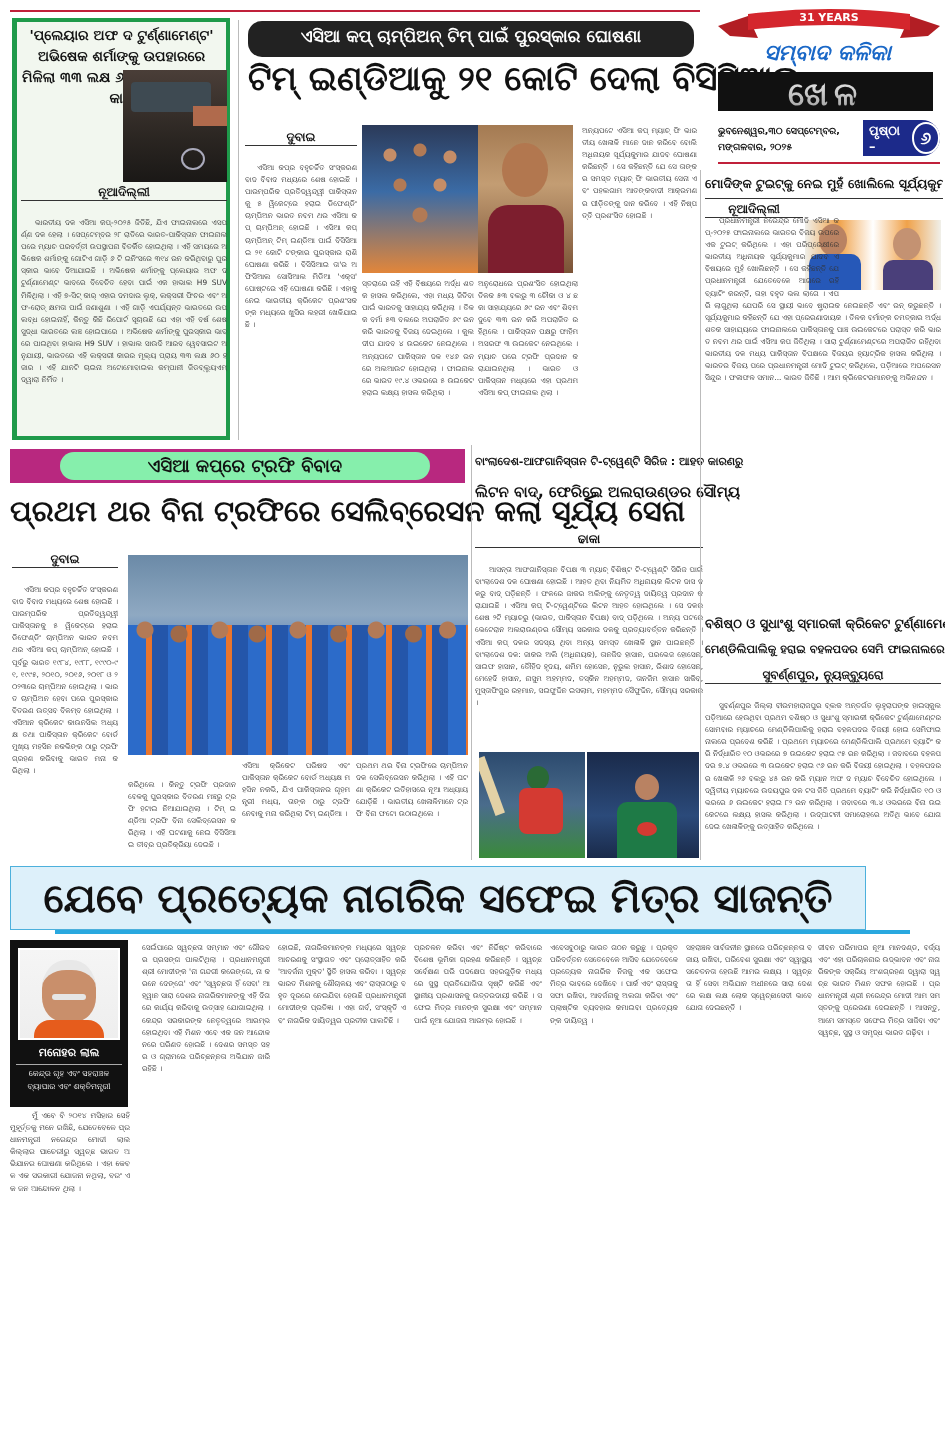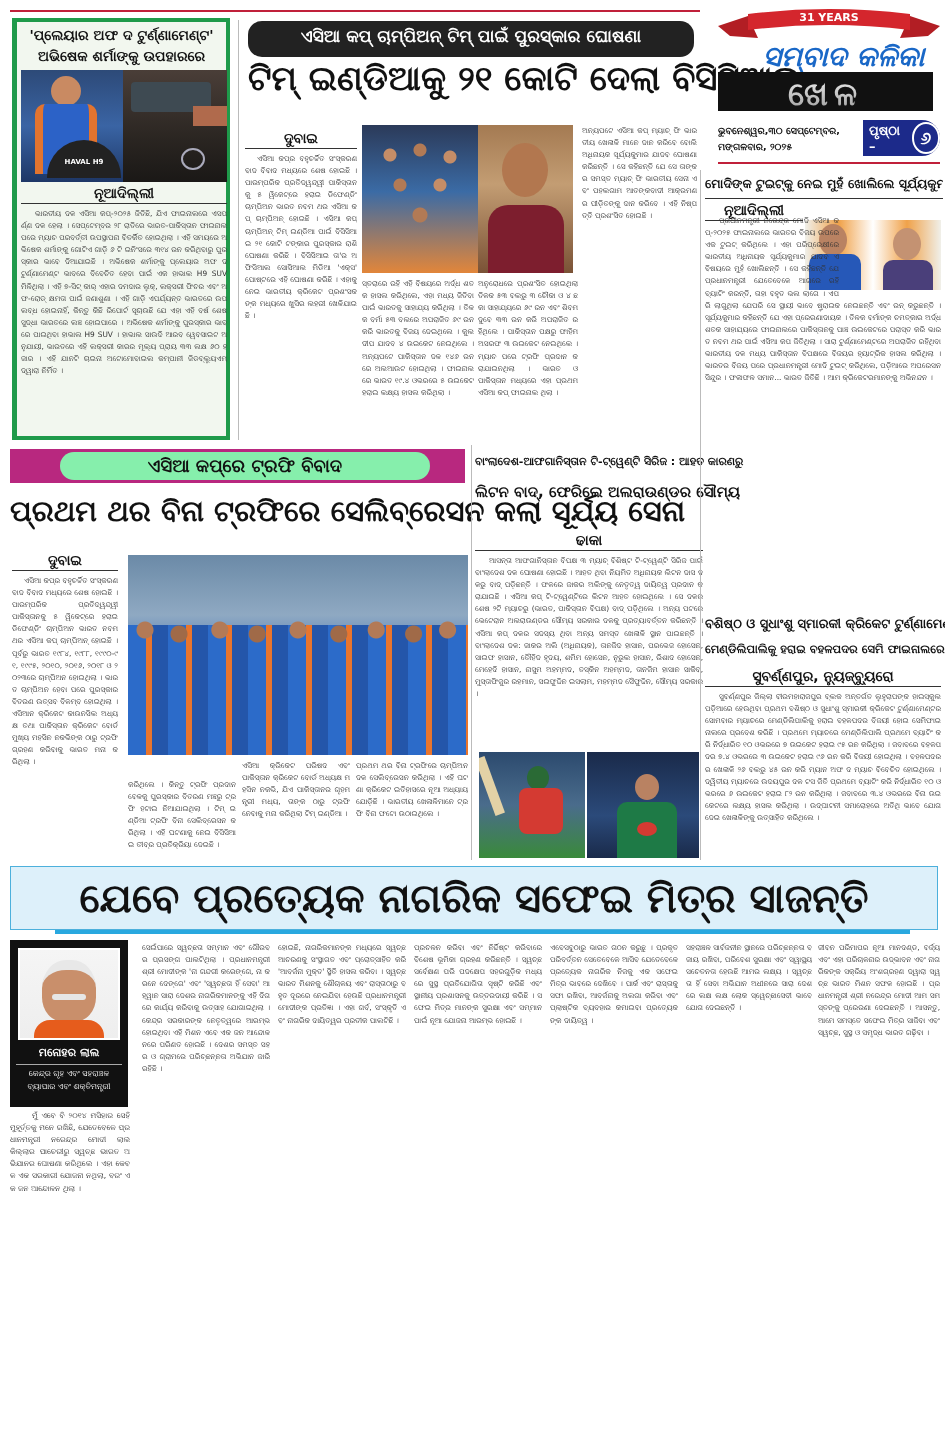--- a/index.html
+++ b/index.html
@@ -1,61 +1,56 @@
 <!DOCTYPE html>
 <html><head>
 <meta charset="utf-8">
 <style>
   *{box-sizing:border-box;margin:0;padding:0}
   html,body{width:945px;height:1450px;background:#fff;overflow:hidden}
   body{position:relative;font-family:"DejaVu Sans",sans-serif;color:#222}
   .abs{position:absolute}
   .topline{position:absolute;left:10px;top:10px;width:690px;height:2px;background:#c0203a}
   .bodytext{font-size:7.4px;line-height:12.1px;color:#333;text-align:justify;overflow:hidden;word-break:break-all}
-  .dateline{font-size:14px;font-weight:bold;text-align:center;color:#111;border-bottom:1px solid #333;margin-bottom:4px;padding-bottom:1px}
+  .dateline{font-size:12px;font-weight:bold;text-align:center;color:#111;border-bottom:1px solid #333;margin-bottom:16px;padding-bottom:1px}
   .photo{position:absolute;overflow:hidden}
   
   #box-left{left:12px;top:18px;width:218px;height:422px;border:4px solid #1f9a4a;border-left-width:5px;background:#f2f7ef}
   #box-left .hl{font-size:14px;font-weight:bold;line-height:21px;text-align:center;color:#111;padding:3px 4px 0}
   
   .pill-dark{position:absolute;background:#222;color:#fff;border-radius:14px;text-align:center;font-weight:bold}
   .big-hl{position:absolute;font-weight:bold;color:#111;white-space:nowrap}
   .col{position:absolute}
   
   #ribbon{left:718px;top:8px;width:222px;height:34px}
-  #paper-name{left:756px;top:40px;width:175px;height:28px;font-size:28px;font-weight:bold;color:#1a68c7;text-align:center;font-style:italic}
+  #paper-name{left:740px;top:40px;width:175px;height:28px;font-size:22px;font-weight:bold;color:#1a68c7;text-align:center;font-style:italic}
   #section-banner{left:718px;top:72px;width:215px;height:39px;background:#111}
   #date-block{left:718px;top:123px;width:140px;font-size:9.5px;font-weight:bold;line-height:16px;color:#111}
   #page-badge{left:863px;top:120px;width:77px;height:36px;background:#1c2a8a;color:#fff;border-radius:0 18px 18px 0;font-weight:bold;font-size:13px;display:flex;align-items:center;padding-left:6px}
   #page-badge .num{background:#1c2a8a;border:2px solid #fff;border-radius:50%;width:32px;height:32px;display:flex;align-items:center;justify-content:center;margin-left:6px;font-size:17px}
   .redline{position:absolute;height:2px;background:#c0203a}
   
   #trophy-band{left:10px;top:449px;width:455px;height:34px;background:#b8287f}
   #trophy-band .pill{position:absolute;left:50px;top:3px;width:370px;height:28px;background:#86efac;border-radius:14px;font-size:18px;font-weight:bold;text-align:center;line-height:28px;color:#111}
   
-  #civic-box{left:10px;top:866px;width:928px;height:64px;background:#ddf0fa;border:1px solid #4cb0dc;font-size:40px;font-weight:bold;text-align:center;line-height:62px;color:#111}
+  #civic-box{left:10px;top:866px;width:856px;height:64px;background:#ddf0fa;border:1px solid #4cb0dc;font-size:40px;font-weight:bold;text-align:center;line-height:62px;color:#111}
   #civic-underline{left:55px;top:930px;width:855px;height:4px;background:#29a8df}
   #author-box{left:10px;top:940px;width:118px;height:167px;background:#111;border:2px solid #111}
   #author-photo{position:absolute;left:6px;top:6px;width:102px;height:92px;background:#fff;border:2px solid #fff}
   #author-name{position:absolute;left:0;top:104px;width:114px;text-align:center;color:#fff;font-size:11px;font-weight:bold}
   #author-title{position:absolute;left:4px;top:122px;width:106px;text-align:center;color:#fff;font-size:8px;line-height:13px;border-top:1px solid #aaa;padding-top:2px}
   .vsep{position:absolute;width:1px;background:#bbb}
 </style>
 </head>
 <body>
 
 <div class="topline"></div>
 
 <div id="box-left" class="abs">
   <div class="hl">'ପ୍ଲେୟାର ଅଫ ଦ ଟୁର୍ଣ୍ଣାମେଣ୍ଟ' ଅଭିଷେକ ଶର୍ମାଙ୍କୁ ଉପହାରରେ ମିଳିଲା ୩୩ ଲକ୍ଷ ୬୦ ହଜାର ଟଙ୍କାର କାର୍</div>
-  <div class="photo" style="left:4px;top:48px;width:102px;height:112px;background:linear-gradient(180deg,#2d4a78 0%,#3a64a4 50%,#1e3766 100%)">
-    <div style="position:absolute;left:30px;top:6px;width:30px;height:30px;border-radius:50%;background:#c98a62"></div>
-    <div style="position:absolute;left:14px;top:34px;width:62px;height:70px;background:#2c62c7;border-radius:10px 10px 0 0;border-left:8px solid #e2742f;border-right:8px solid #e2742f"></div>
-    <div style="position:absolute;left:26px;top:70px;width:74px;height:38px;background:#222;border-radius:40px 40px 0 0;color:#fff;font-size:7px;font-weight:bold;text-align:center;padding-top:18px">HAVAL H9</div>
-  </div>
   <div class="photo" style="left:106px;top:48px;width:104px;height:112px;background:linear-gradient(180deg,#4a3e38 0%,#2b2622 60%,#1a1816 100%)">
     <div style="position:absolute;left:8px;top:12px;width:80px;height:30px;background:#3e4a52;border-radius:4px"></div>
     <div style="position:absolute;left:70px;top:36px;width:34px;height:20px;background:#b06a4c"></div>
     <div style="position:absolute;left:58px;top:78px;width:24px;height:22px;border:2px solid #aab;border-radius:50%"></div>
   </div>
   <div class="abs" style="left:4px;top:163px;width:206px">
     <div class="dateline">ନୂଆଦିଲ୍ଲୀ</div>
     <div class="bodytext" style="height:228px;text-indent:14px">ଭାରତୀୟ ଦଳ ଏସିଆ କପ୍-୨୦୨୫ ଜିତିଛି, ଯିଏ ଫାଇନାଲରେ ଏସପର୍ଣ୍ଣ ଦଳ ହେଲା । ସେପ୍ଟେମ୍ବର ୨୮ ରାତିରେ ଭାରତ-ପାକିସ୍ତାନ ଫାଇନାଲ ପରେ ମ୍ୟାଚ ପରବର୍ତ୍ତୀ ଉପସ୍ଥାପନା ବିତର୍କିତ ହୋଇଥିଲା । ଏହି ସମୟରେ ଅଭିଷେକ ଶର୍ମାଙ୍କୁ ଗୋଟିଏ ଗାଡ଼ି ୬ ଟି ଇନିଂସରେ ୩୧୪ ରନ କରିଥିବାରୁ ପୁରସ୍କାର ଭାବେ ଦିଆଯାଇଛି । ଅଭିଷେକ ଶର୍ମାଙ୍କୁ ପ୍ଲେୟାର ଅଫ ଦ ଟୁର୍ଣ୍ଣାମେଣ୍ଟ ଭାବରେ ବିବେଚିତ ହେବା ପାଇଁ ଏକ ହାଭାଲ H9 SUV ମିଳିଥିଲା । ଏହି ୭-ସିଟ୍ କାର୍ ଏହାର ଦମଦାର ଲୁକ୍, ଲକ୍ସରୀ ଫିଚର ଏବଂ ଅଫ-ରୋଡ୍ କ୍ଷମତା ପାଇଁ ଜଣାଶୁଣା । ଏହି ଗାଡ଼ି ଏପର୍ଯ୍ୟନ୍ତ ଭାରତରେ ଉପଲବ୍ଧ ହୋଇନାହିଁ, କିନ୍ତୁ କିଛି ରିପୋର୍ଟ ସୂଚାଉଛି ଯେ ଏହା ଏହି ବର୍ଷ ଶେଷ ସୁଦ୍ଧା ଭାରତରେ ଲଞ୍ଚ ହୋଇପାରେ । ଅଭିଷେକ ଶର୍ମାଙ୍କୁ ପୁରସ୍କାର ଭାବରେ ପାଇଥିବା ହାଭାଲ H9 SUV । ହାଭାଲ ସାଉଦି ଆରବ ୱେବସାଇଟ ଅନୁଯାୟୀ, ଭାରତରେ ଏହି ଲକ୍ସରୀ କାରର ମୂଲ୍ୟ ପ୍ରାୟ ୩୩ ଲକ୍ଷ ୬୦ ହଜାର । ଏହି ଯାନଟି ଚାଇନା ଅଟୋମୋବାଇଲ କମ୍ପାନୀ ଜିଡବ୍ଲ୍ୟୁଏମ୍ ଦ୍ୱାରା ନିର୍ମିତ ।</div>
   </div>
 </div>

